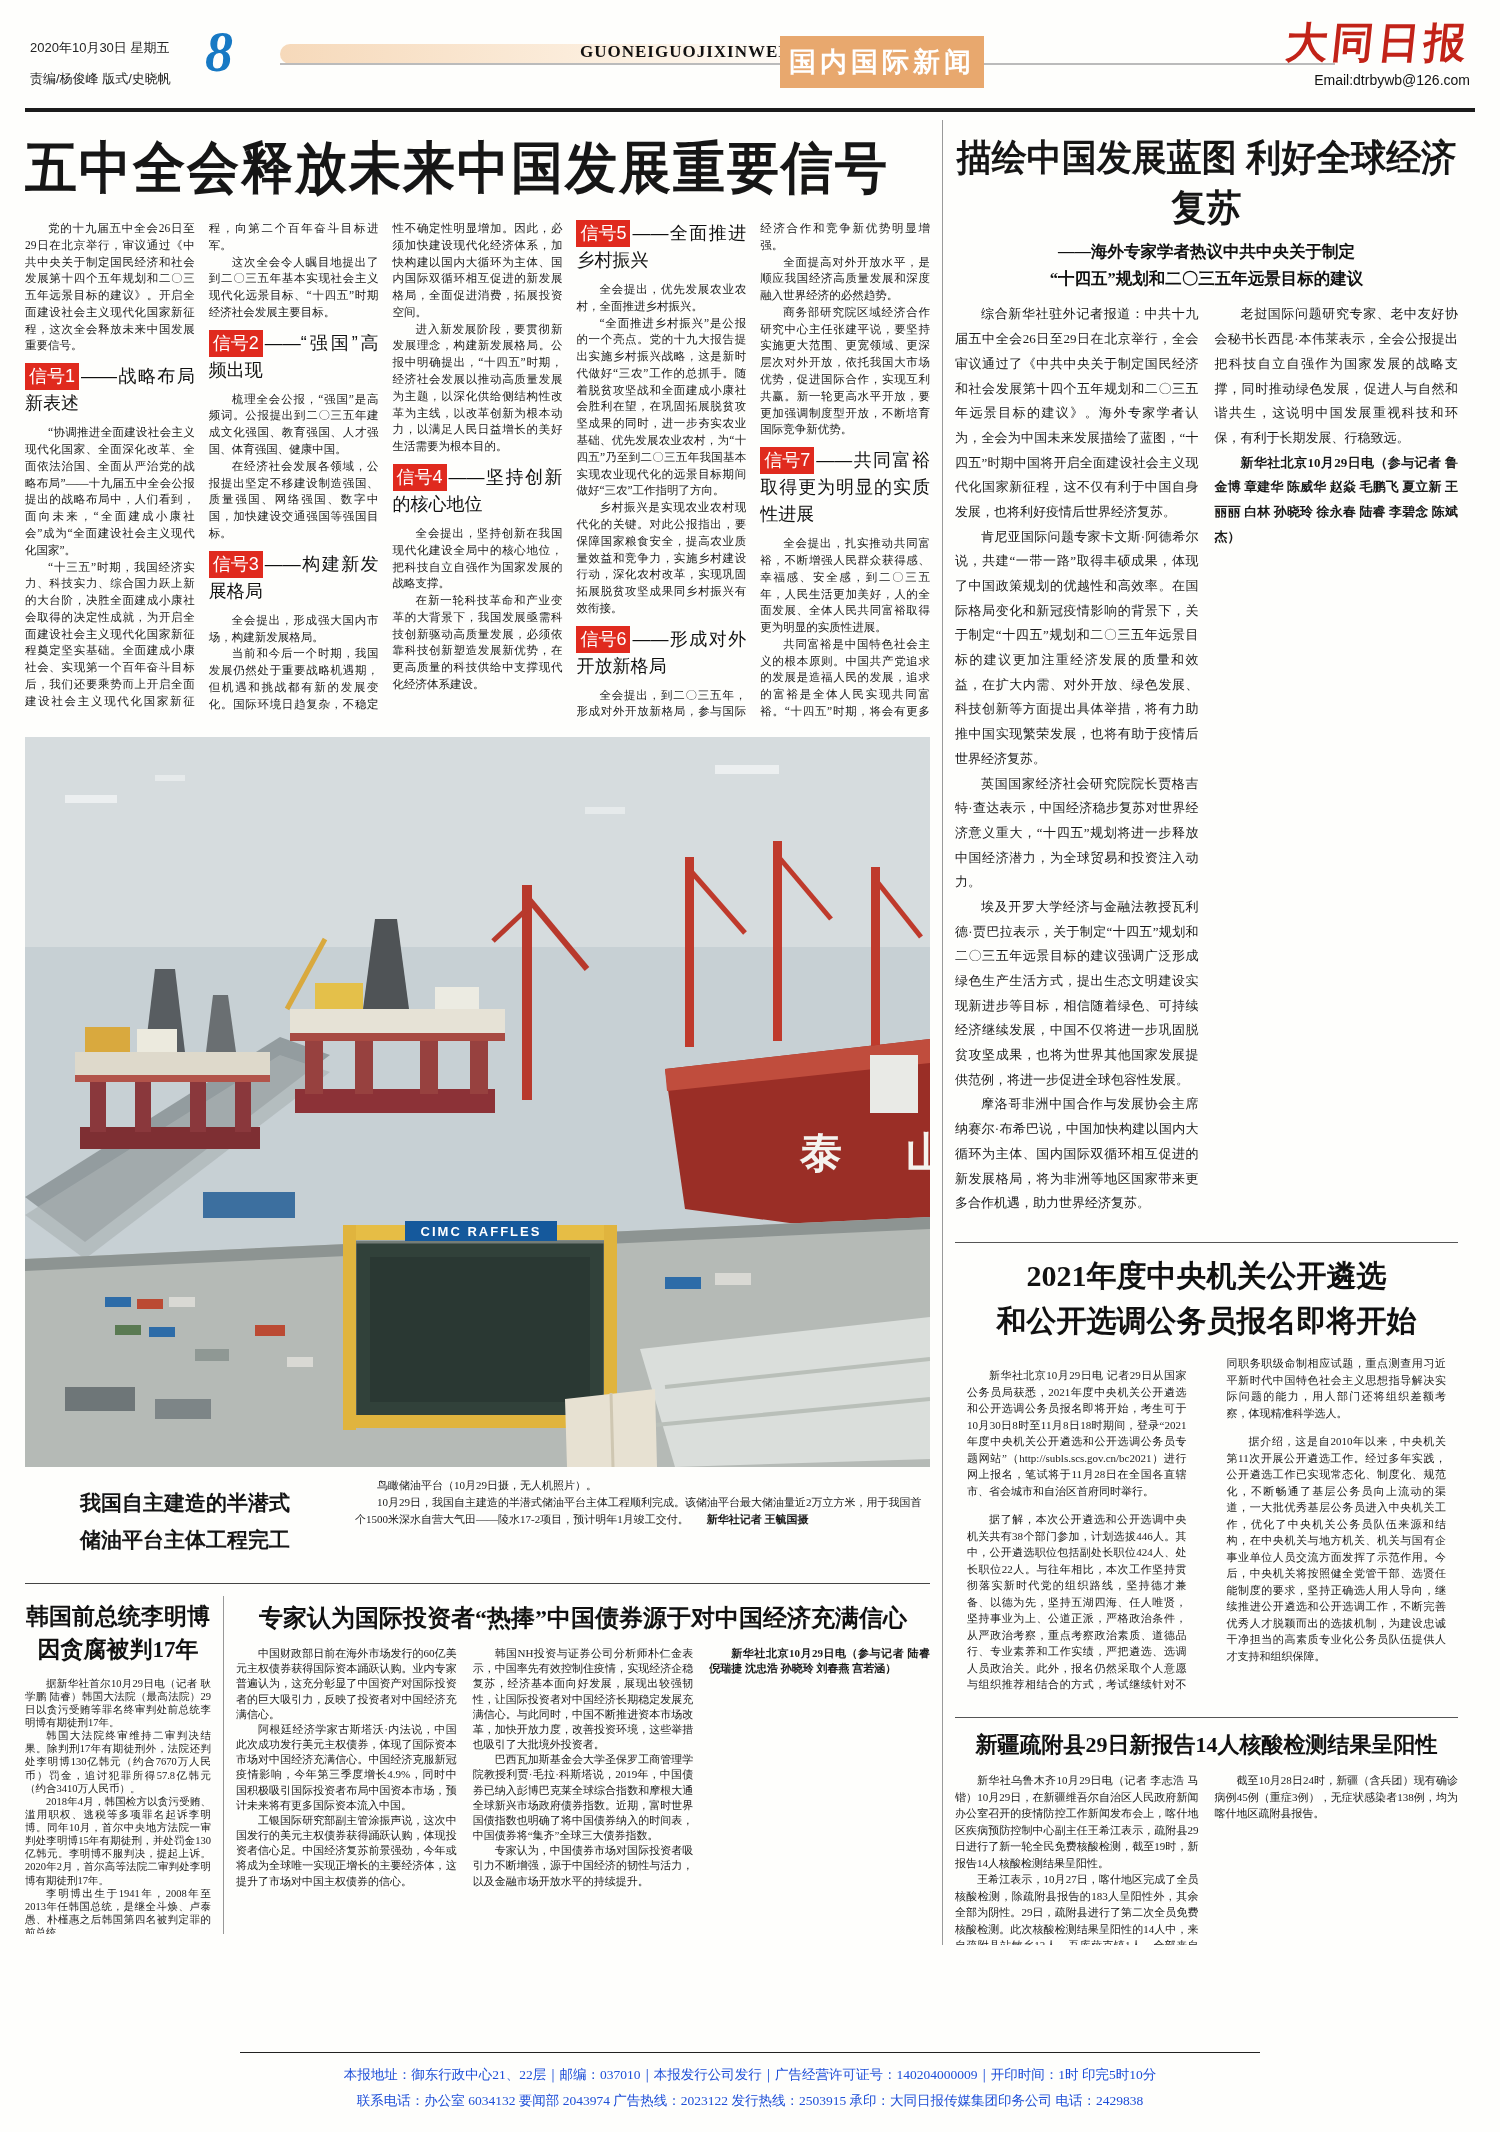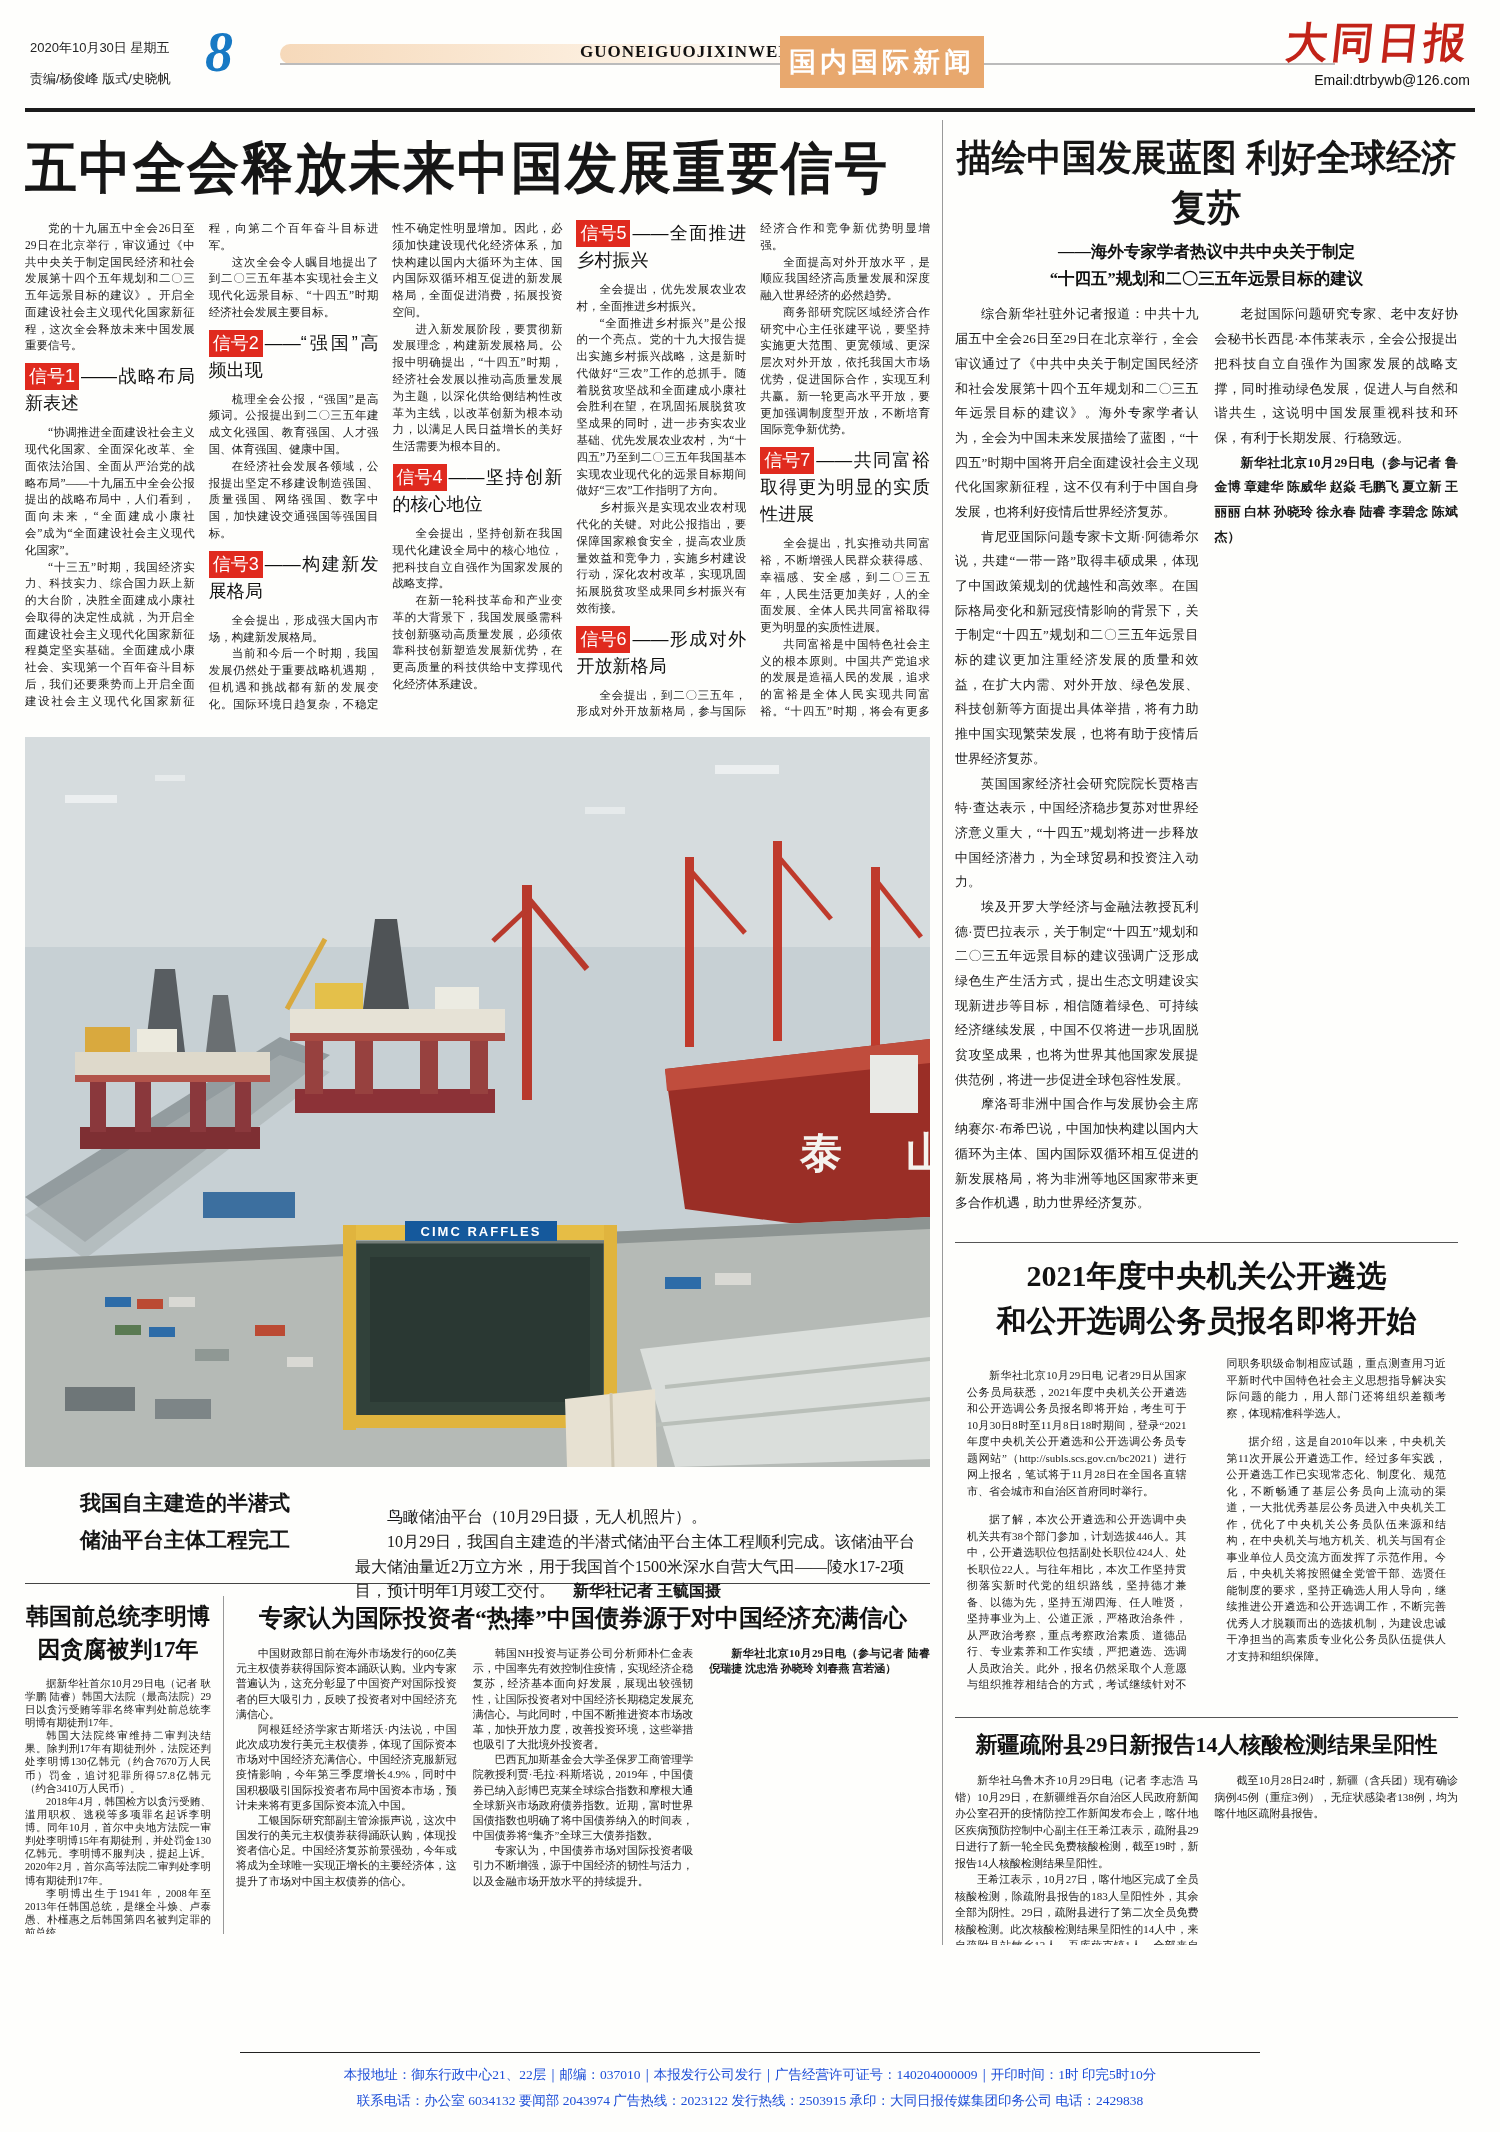--- a/index.html
+++ b/index.html
@@ -38,21 +38,21 @@
   .article-cols .para{margin:0;text-indent:2em;}
   .sig-head{margin:9px 0 7px 0;font-family:"Liberation Sans",sans-serif;font-weight:normal;
             font-size:18px;line-height:1.5;break-inside:avoid;color:#111;}
   .sig-box{background:#e02a1e;color:#fff;padding:0 4px;margin-right:2px;display:inline-block;}
   .byline{margin:4px 0 0 0;text-indent:2em;font-weight:bold;}
   
   .photo{margin-top:12px;width:905px;height:730px;overflow:hidden;background:#c7d0d4;}
   .caption-row{display:flex;margin-top:8px;height:96px;}
   .cap-title{flex:0 0 265px;padding:10px 10px 0 55px;font-family:"Liberation Sans",sans-serif;
              font-weight:bold;font-size:21px;line-height:1.75;color:#151515;}
-  .cap-text{flex:1;font-size:16px;line-height:1.55;padding-top:2px;margin-top:28px;}
+  .cap-text{flex:1;font-size:11px;line-height:1.55;padding-top:2px;}
   .cap-text p{margin:0;text-indent:2em;}
   .credit{font-weight:bold;margin-left:18px;}
   .thin-rule{height:1px;background:#444;margin:12px 0 0 0;}
   
   .bottom-row{display:flex;margin-top:12px;height:338px;overflow:hidden;}
   .korea{flex:0 0 186px;}
   .korea h3{margin:4px 0 10px 0;font-size:23px;line-height:1.45;text-align:center;font-weight:bold;color:#111;}
   .korea .para{margin:0;font-size:10.5px;line-height:1.25;text-indent:2em;text-align:justify;}
   .vdiv-b{width:1px;background:#999;margin:0 12px;}
   .bond{flex:1;min-width:0;}

